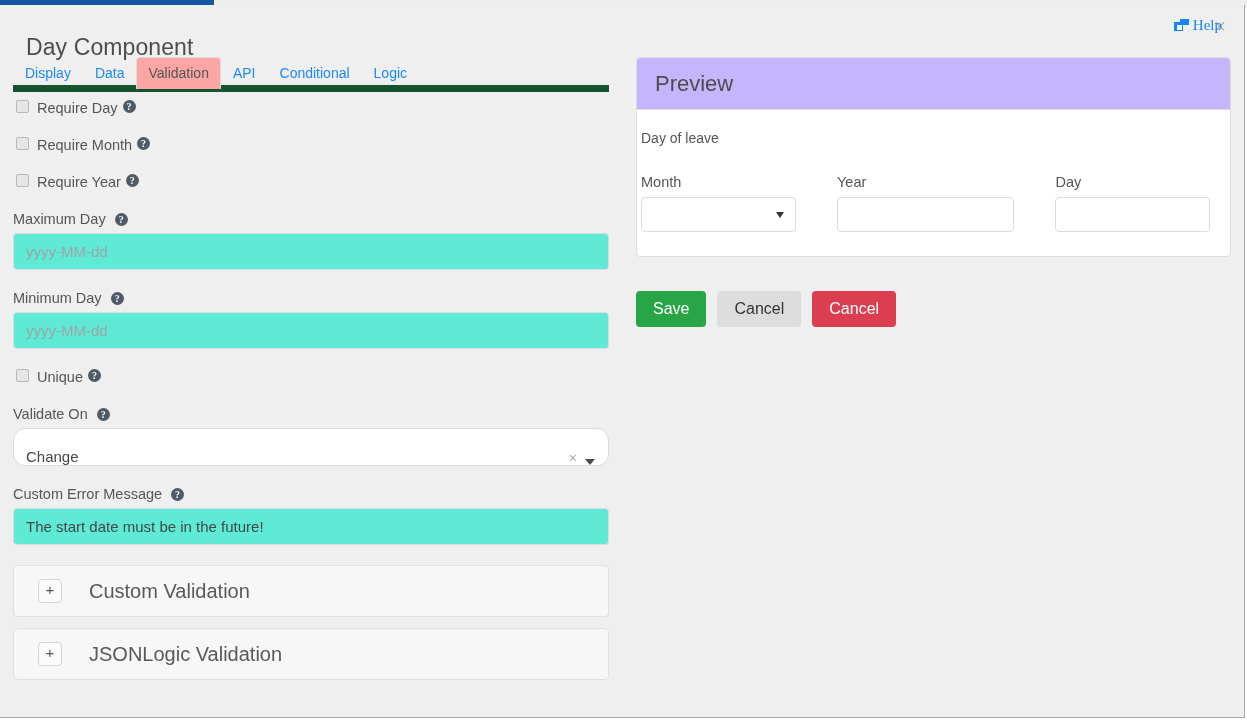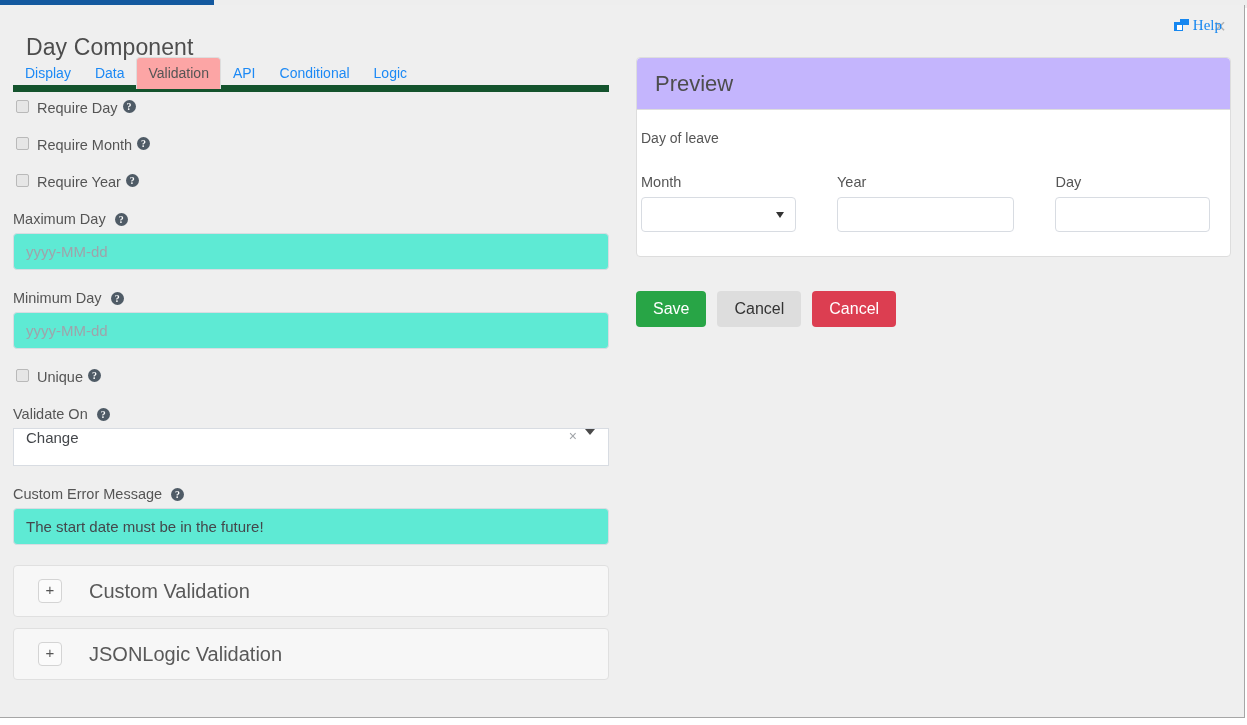--- a/index.html
+++ b/index.html
@@ -222,24 +222,24 @@
   }
   .txt-input::placeholder { color: #9ea4ab; opacity: 1; }
 
   
   .sel-control {
     position: relative;
     width: 596px;
     height: 38px;
     box-sizing: border-box;
     border: 1px solid #d8dce2;
-    border-radius: 0;
+    border-radius: 12px;
     background: #ffffff;
     display: flex;
-    align-items: flex-start;
+    align-items: flex-end;
     cursor: pointer;
   }
   .sel-value {
     padding-left: 12px;
     font-size: 15px;
     color: #44474b;
     flex: 1;
   }
   .sel-clear {
     color: #a0a4a8;

